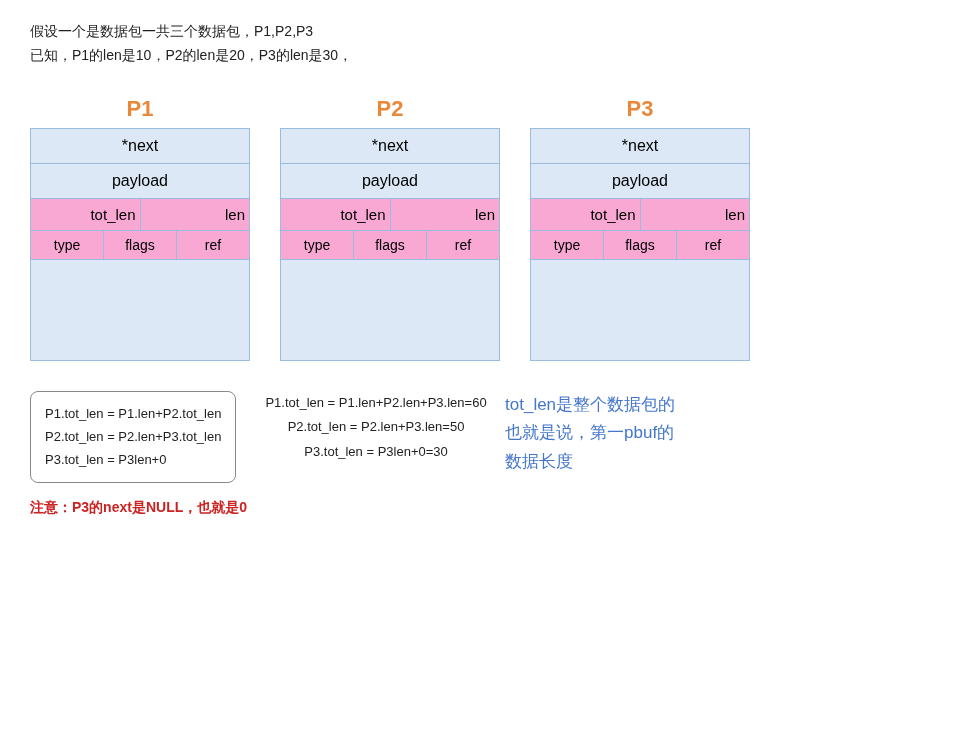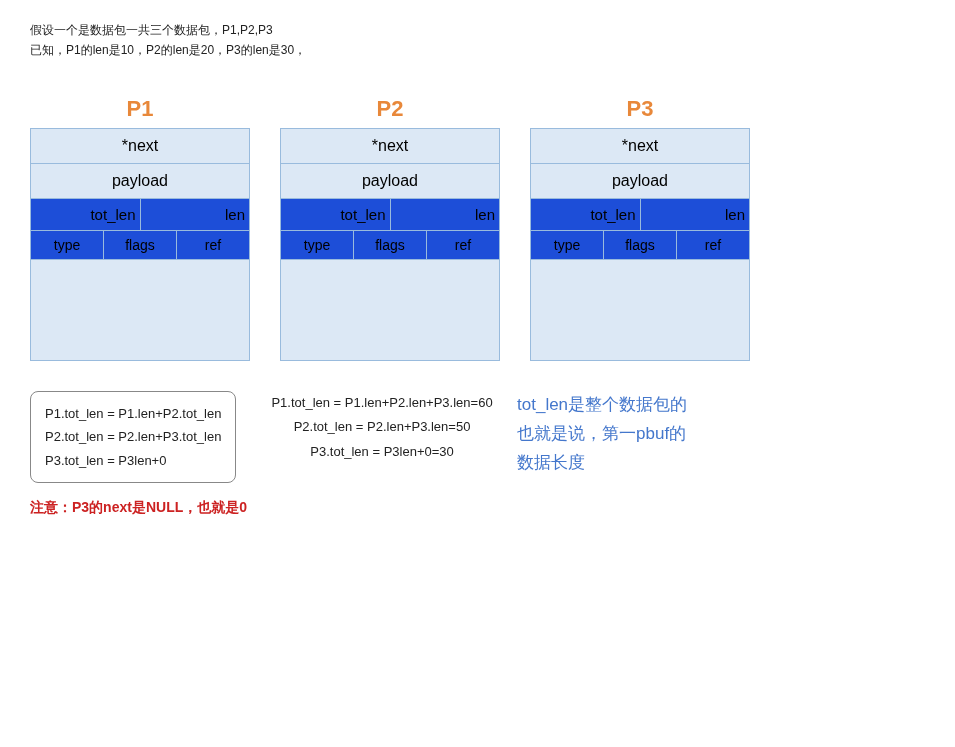--- a/index.html
+++ b/index.html
@@ -6,23 +6,23 @@
     body {
       background: #fff;
       font-family: Arial, sans-serif;
       width: 955px;
       min-height: 747px;
       padding: 20px 30px;
       font-size: 14px;
     }
 
     .intro-text {
-      font-size: 12px;
+      font-size: 14px;
       line-height: 1.7;
-      margin-bottom: 35px;
+      margin-bottom: 28px;
       color: #222;
     }
 
     .packets-row {
       display: flex;
       flex-direction: row;
       gap: 30px;
       align-items: flex-start;
       margin-bottom: 30px;
     }
@@ -35,21 +35,21 @@
 
     .packet-label {
       font-size: 22px;
       font-weight: bold;
       color: #e8883a;
       margin-bottom: 6px;
     }
 
     .packet-box {
       border: 1.5px solid #99bbdd;
-      background: #1d4ed8;
+      background: #f9a8d4;
       width: 220px;
     }
 
     .packet-row-full {
       border-bottom: 1.5px solid #99bbdd;
       text-align: center;
       padding: 8px 4px;
       font-size: 16px;
       background: #dce8f5;
     }
@@ -87,21 +87,21 @@
     }
 
     .packet-empty {
       height: 100px;
       background: #dce8f5;
     }
 
     .bottom-section {
       display: flex;
       flex-direction: row;
-      gap: 20px;
+      gap: 14px;
       align-items: flex-start;
       margin-top: 10px;
     }
 
     .formula-box-left {
       min-width: 200px;
       font-size: 13px;
       line-height: 1.8;
       color: #222;
       border: 1.5px solid #888;

